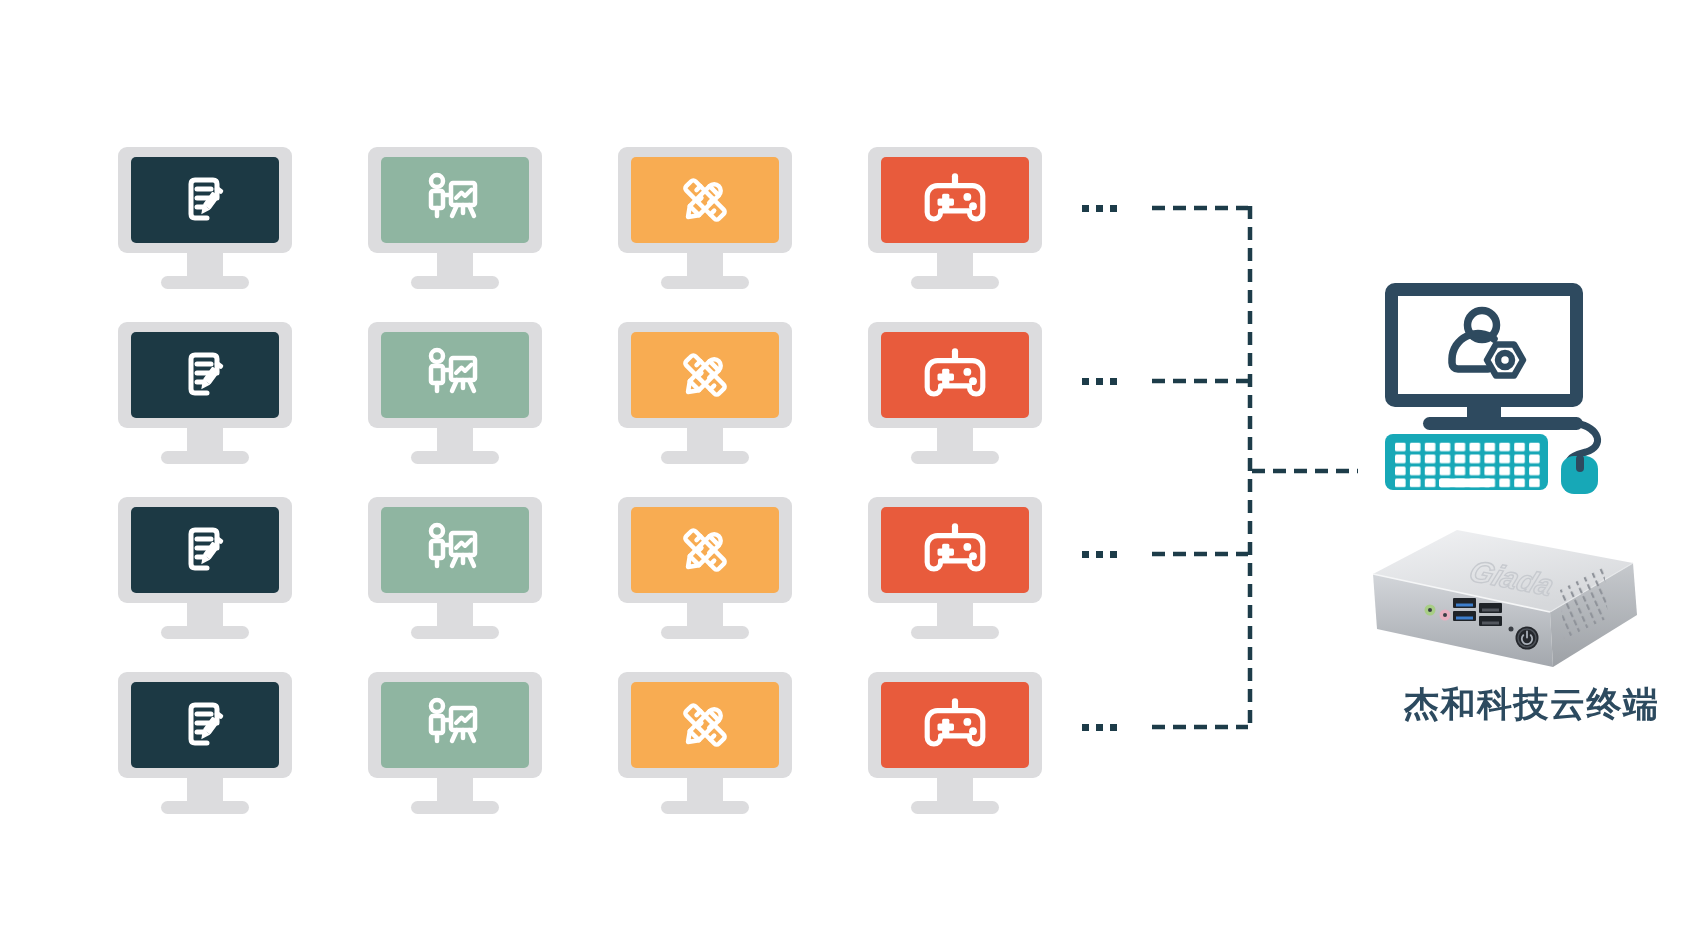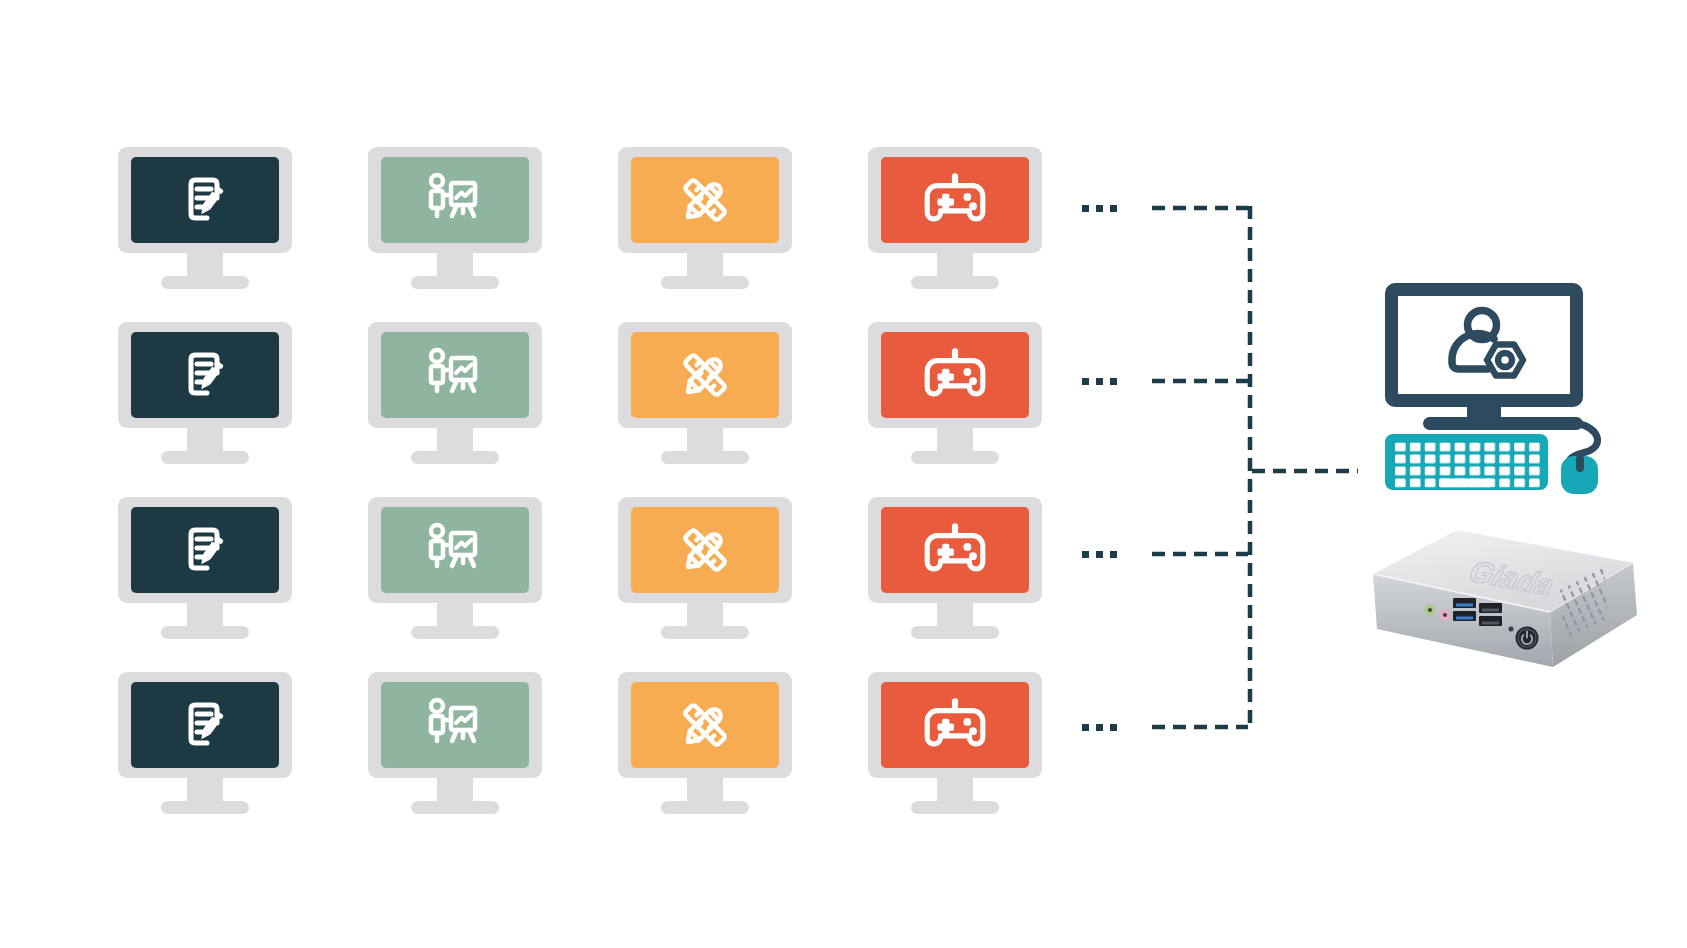--- a/index.html
+++ b/index.html
@@ -446,20 +446,21 @@
       <circle cx="151" cy="111" r="2.5" fill="#3A3E44"></circle>
       <g>
         <circle cx="167" cy="120" r="11.5" fill="#24272C"></circle>
         <circle cx="167" cy="120" r="9" fill="none" stroke="#4C5158" stroke-width="1.5"></circle>
         <path d="M167 113.5 v6" stroke="#A9AFB8" stroke-width="1.8" stroke-linecap="round" fill="none"></path>
         <path d="M163.3 117.2 a5.2 5.2 0 1 0 7.4 0" stroke="#A9AFB8" stroke-width="1.8" stroke-linecap="round" fill="none"></path>
       </g>
     </g>
   </svg>
 
+  <div class="terminal-label">杰和科技云终端</div>
 <div class="dots" style="top: 204.5px;">
       <span></span>
       <span></span>
       <span></span>
     </div>
     <div class="dots" style="top: 377.5px;">
       <span></span>
       <span></span>
       <span></span>
     </div>

